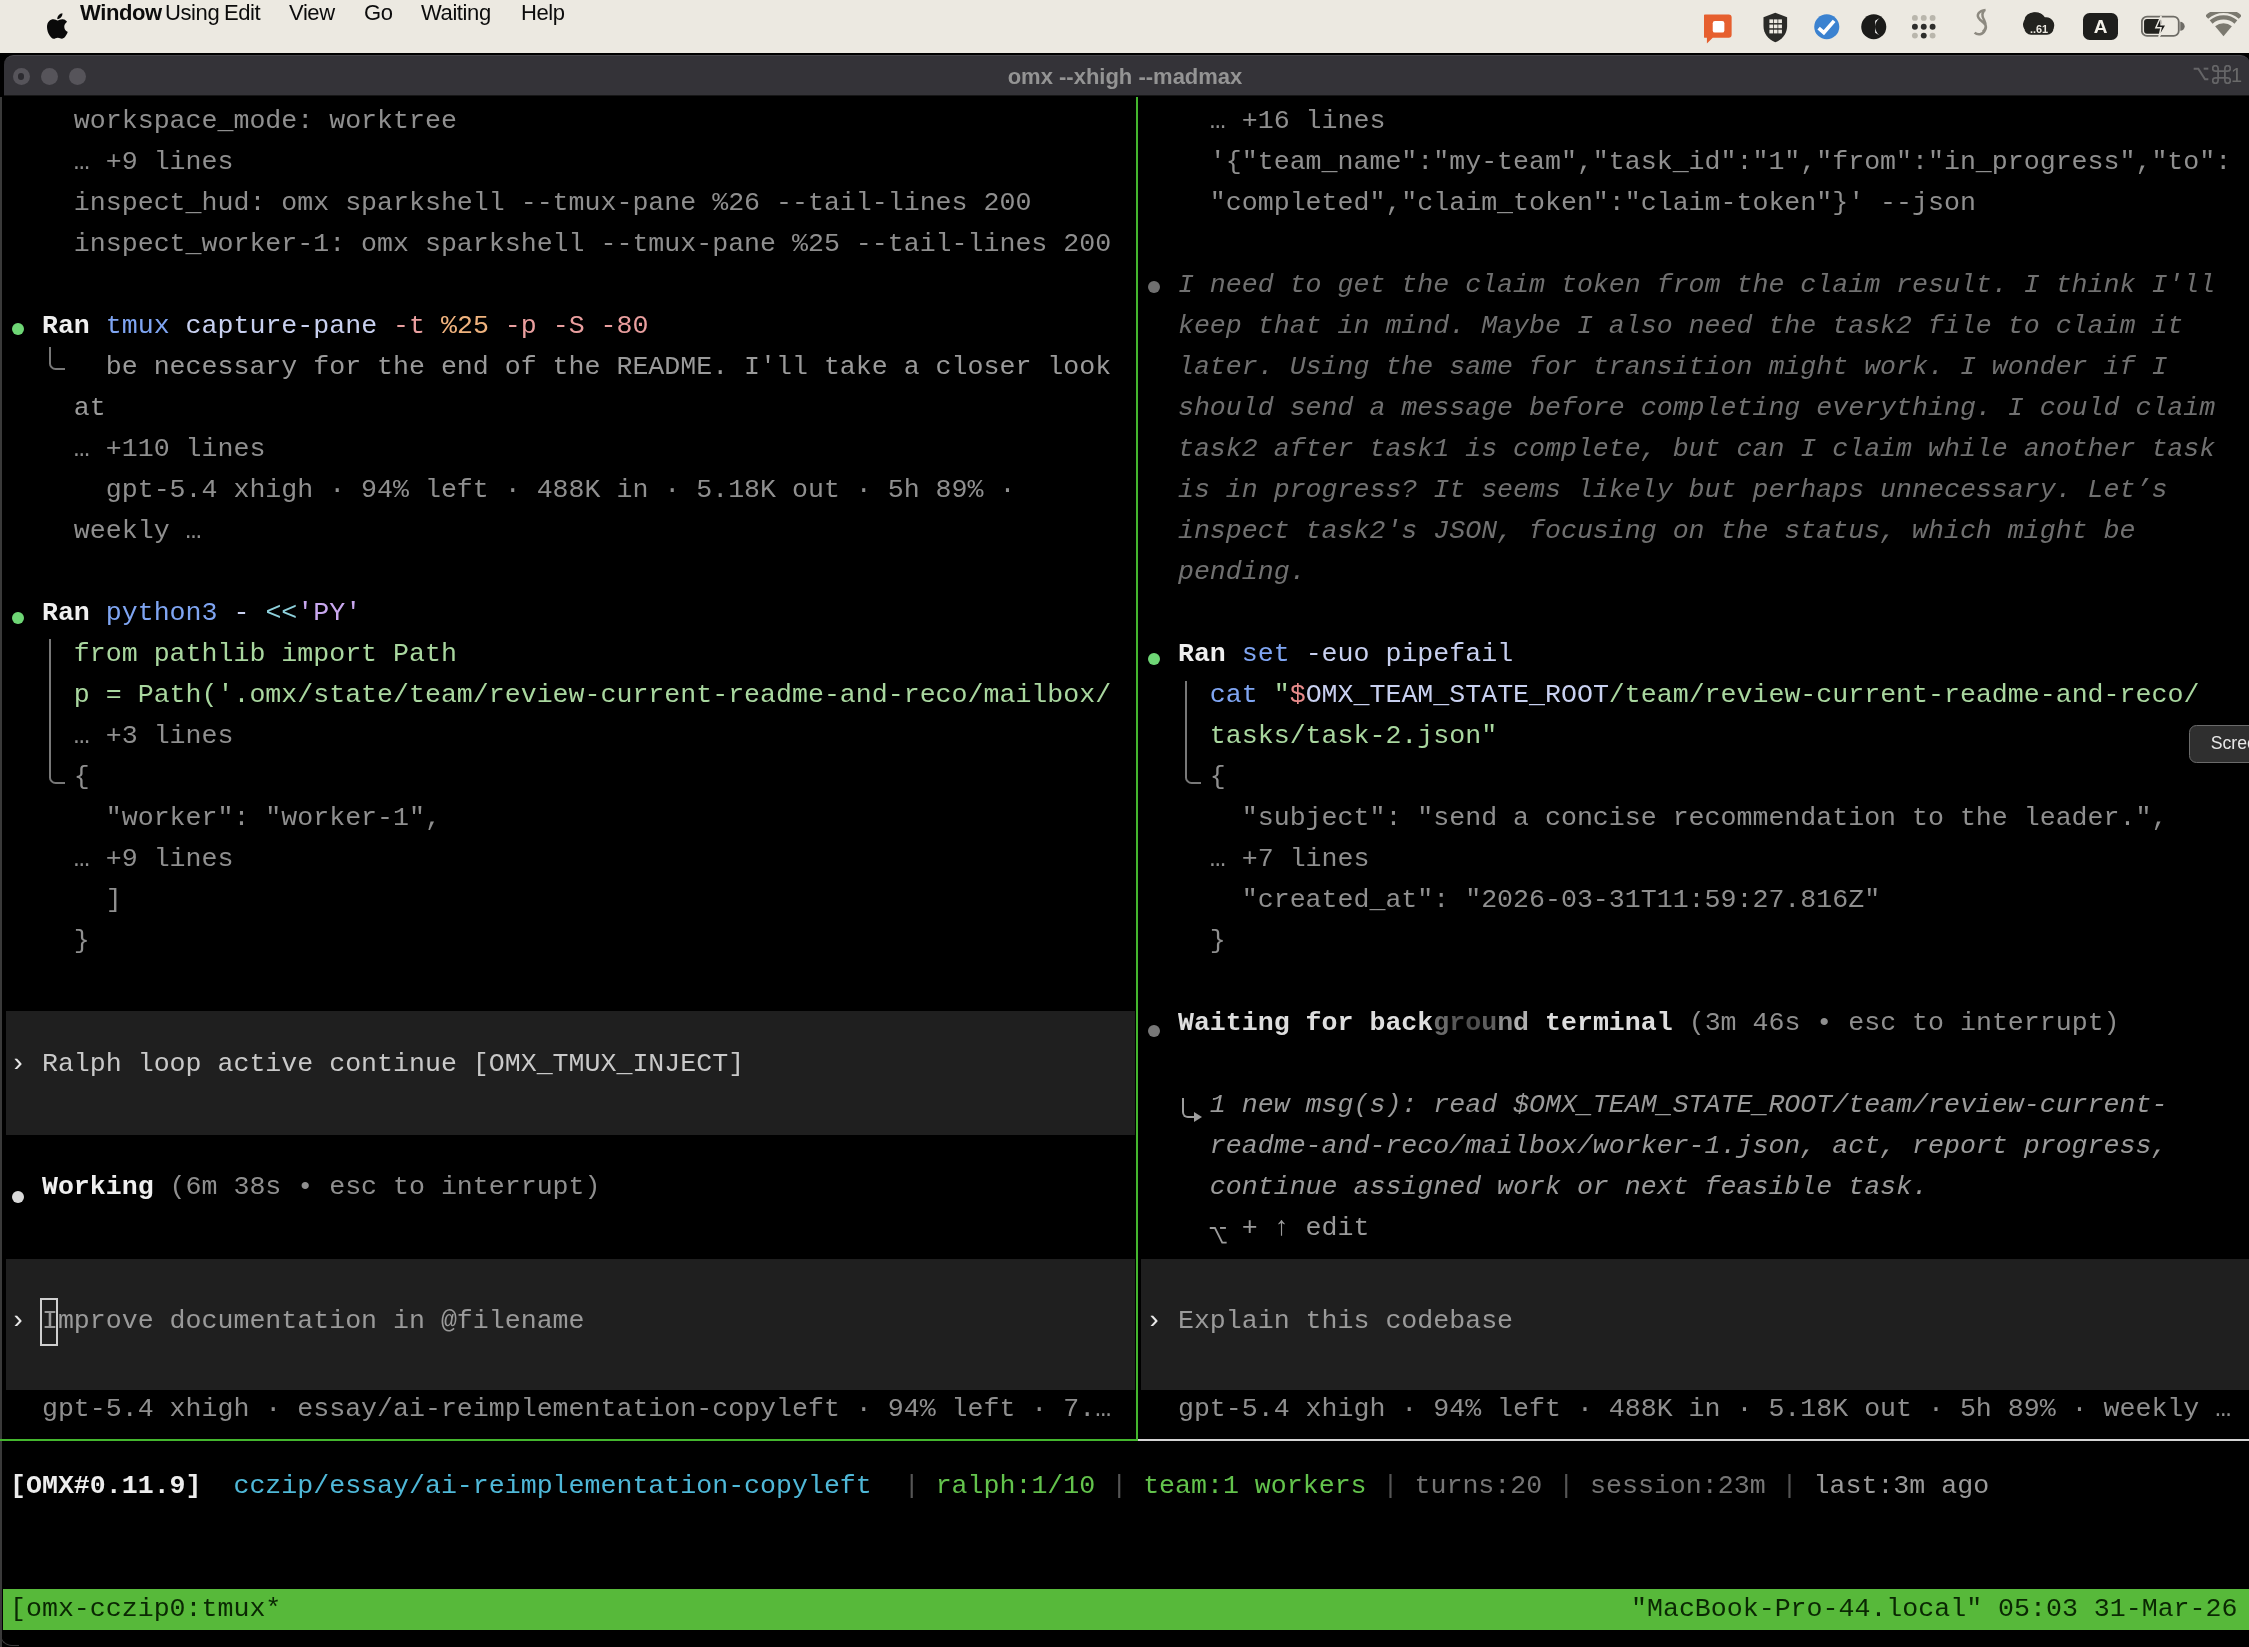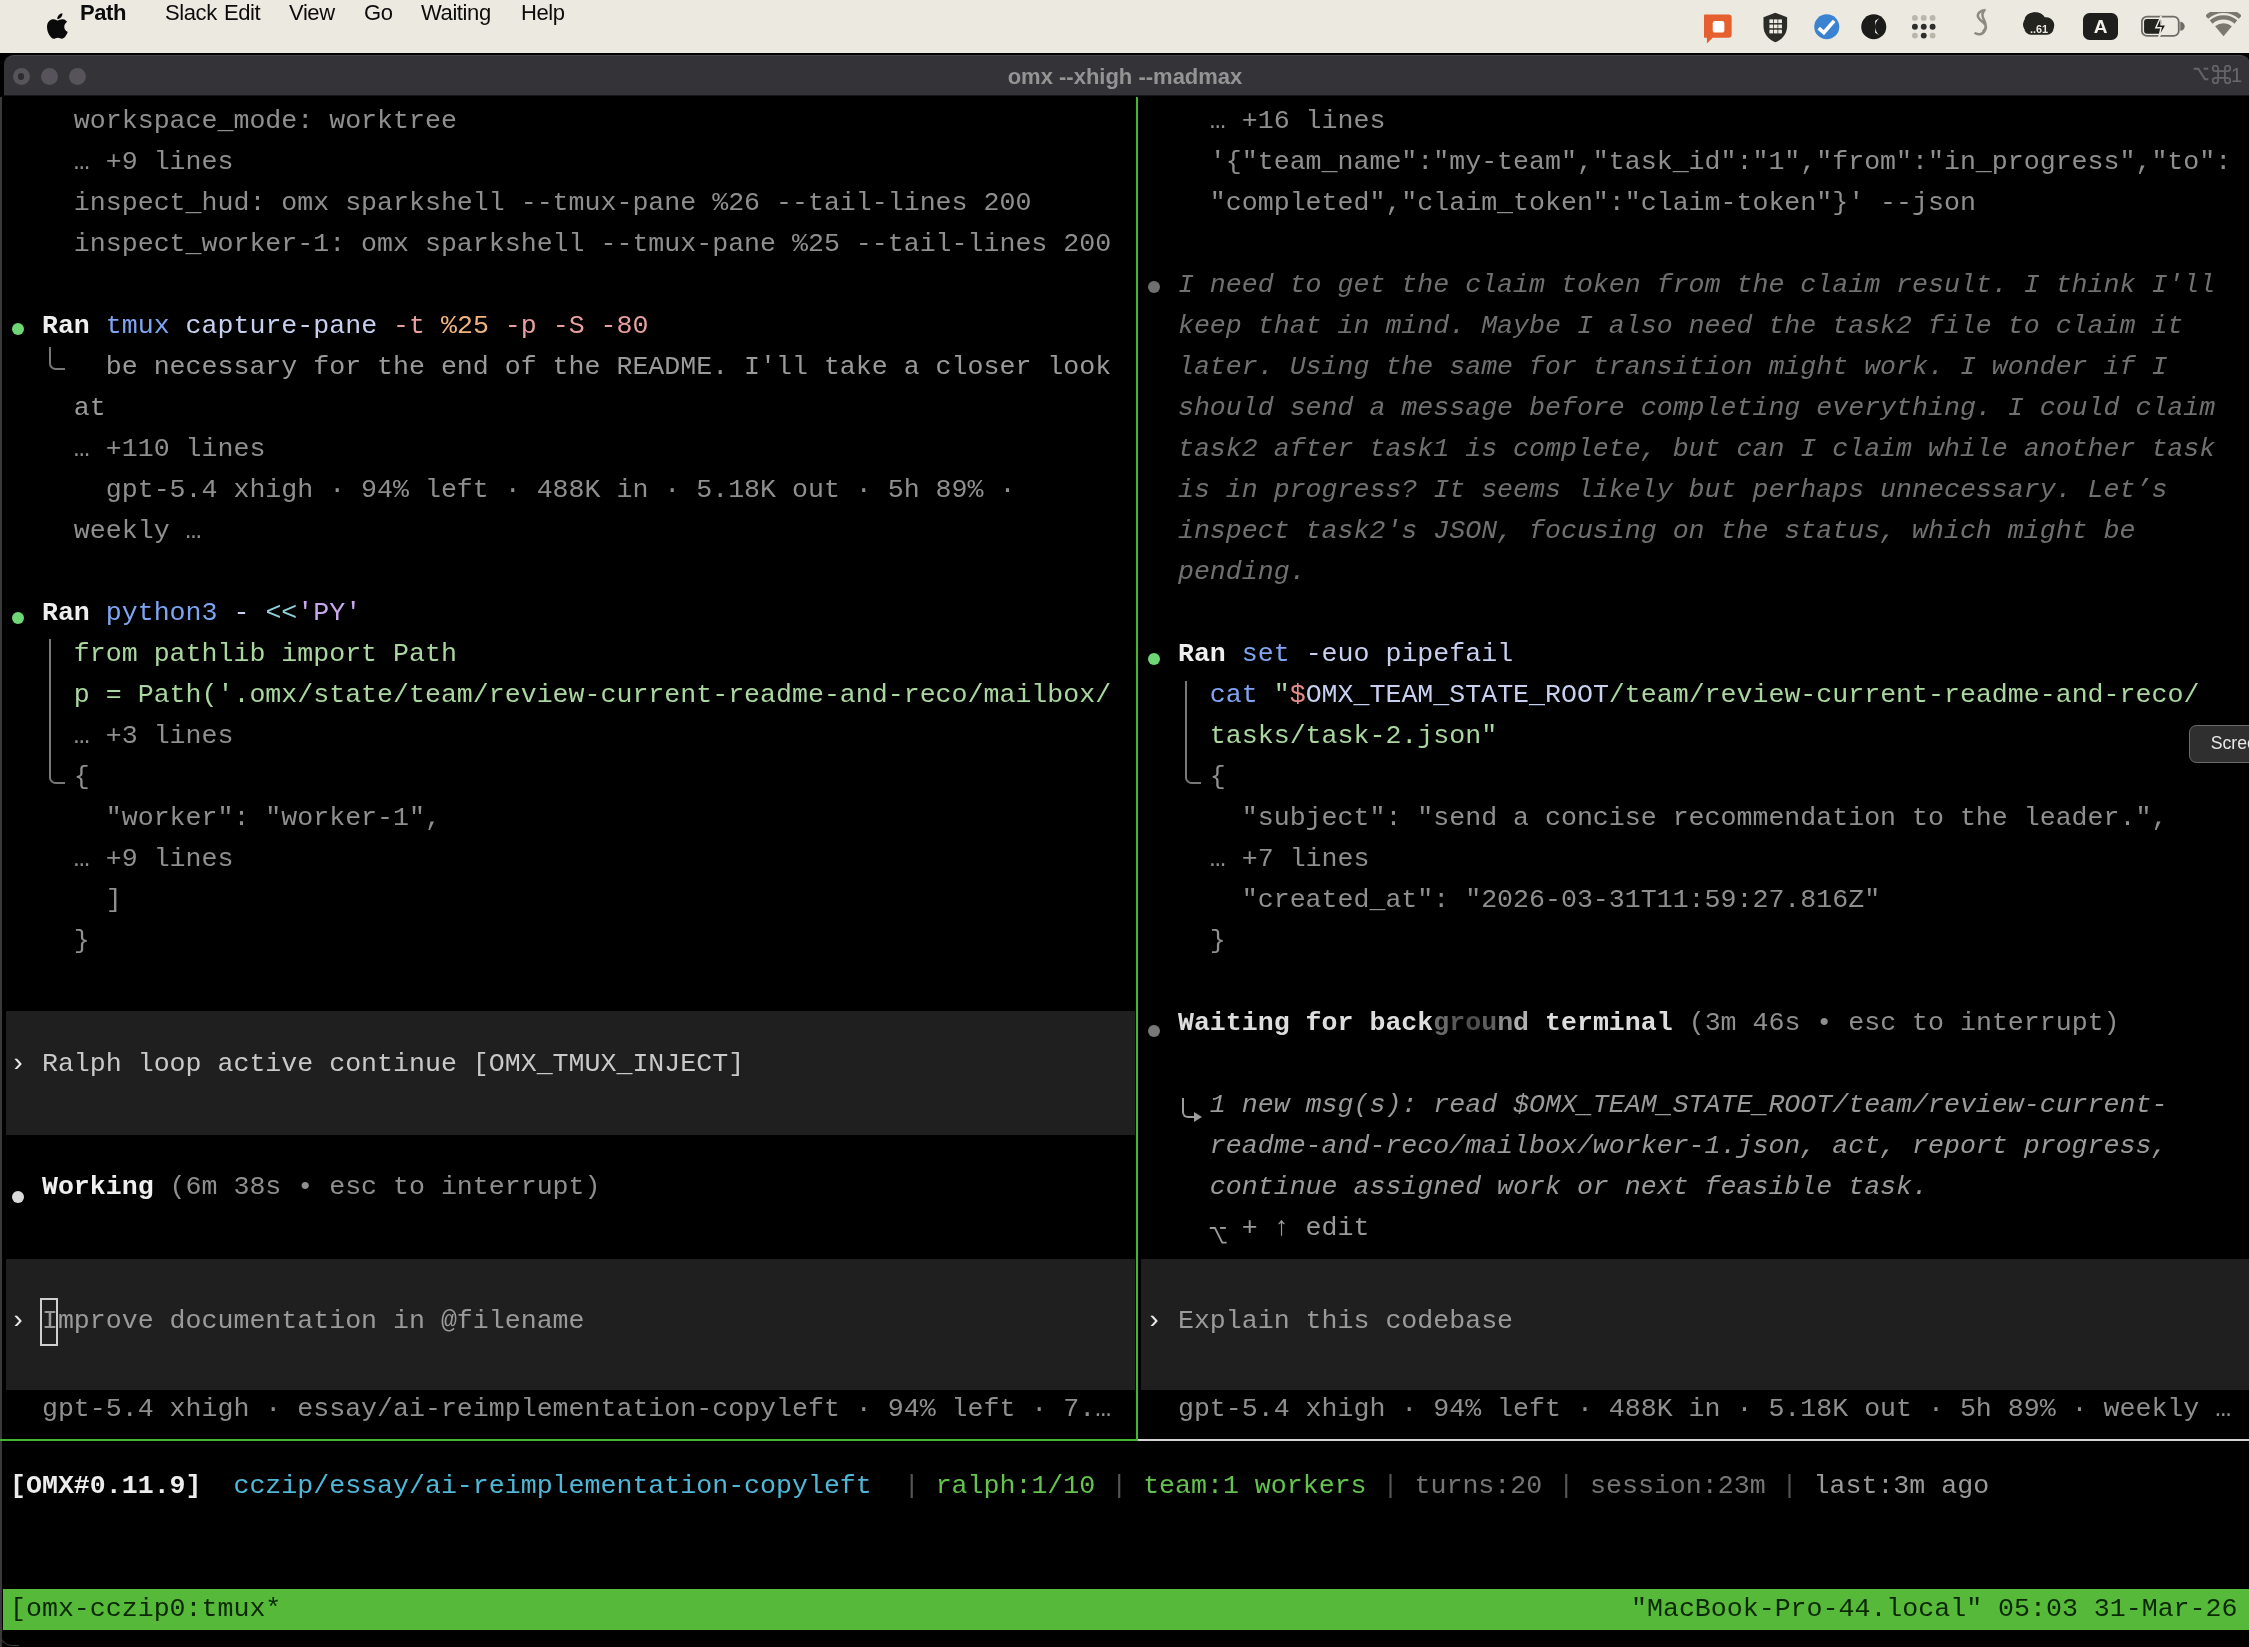--- a/index.html
+++ b/index.html
@@ -6,22 +6,22 @@
 .pane{position:absolute;font:26.6px/41px "Liberation Mono",monospace;white-space:pre;z-index:3;}
 .abs{position:absolute;}
 .mono{font:26.6px/41px "Liberation Mono",monospace;white-space:pre;z-index:3;}
 .box{position:absolute;background:#1f1f1f;z-index:1;}
 .conn{position:absolute;border-left:2.2px solid #787878;border-bottom:2.2px solid #787878;border-bottom-left-radius:6.6px;z-index:2;}
 </style></head><body>
 <div class="abs" style="left:0;top:0;width:2250px;height:53px;background:#ece9e1;z-index:5;"></div>
 <svg class="abs" style="left:47px;top:12.5px;z-index:6;" width="20.7" height="26" viewBox="0 0 814 1000">
     <path fill="#0a0a0a" d="M788.1 340.9c-5.8 4.5-108.2 62.2-108.2 190.5 0 148.4 130.3 200.9 134.2 202.2-.6 3.2-20.7 71.9-68.7 141.9-42.8 61.6-87.5 123.1-155.5 123.1s-85.5-39.5-164-39.5c-76.5 0-103.7 40.8-165.9 40.8s-105.6-57-155.5-127C46.7 790.7 0 661 0 537.8 0 340.3 128.4 235.5 254.8 235.5c67.1 0 123.1 44.1 165.2 44.1 40.1 0 102.4-46.7 178.9-46.7 29 0 133.2 2.6 189.2 107.9zM554.1 159.4c31.1-36.9 53.1-88.1 53.1-139.3 0-7.1-.6-14.3-1.9-20.1-50.6 1.9-110.8 33.7-147.1 75.8-28.5 32.4-55.1 83.6-55.1 135.5 0 7.8 1.3 15.6 1.9 18.1 3.2.6 8.4 1.3 13.6 1.3 45.4 0 102.5-30.4 135.5-71.3z"></path>
   </svg>
-<div class="abs" style="left:80px;top:0;height:53px;line-height:53px;font:700 22px 'Liberation Sans',sans-serif;color:#0c0c0c;letter-spacing:-0.4px;z-index:6;">Path</div>
-<div class="abs" style="left:165px;top:0;height:53px;line-height:53px;font:400 22px 'Liberation Sans',sans-serif;color:#0c0c0c;letter-spacing:-0.4px;z-index:6;">Slack</div>
+<div class="abs" style="left:80px;top:0;height:53px;line-height:53px;font:700 22px 'Liberation Sans',sans-serif;color:#0c0c0c;letter-spacing:-0.4px;z-index:6;">Window</div>
+<div class="abs" style="left:165px;top:0;height:53px;line-height:53px;font:400 22px 'Liberation Sans',sans-serif;color:#0c0c0c;letter-spacing:-0.4px;z-index:6;">Using</div>
 <div class="abs" style="left:224px;top:0;height:53px;line-height:53px;font:400 22px 'Liberation Sans',sans-serif;color:#0c0c0c;letter-spacing:-0.4px;z-index:6;">Edit</div>
 <div class="abs" style="left:289px;top:0;height:71px;line-height:53px;font:400 22px 'Liberation Sans',sans-serif;color:#0c0c0c;letter-spacing:-0.4px;z-index:6;">View</div>
 <div class="abs" style="left:364px;top:0;height:53px;line-height:53px;font:400 22px 'Liberation Sans',sans-serif;color:#0c0c0c;letter-spacing:-0.4px;z-index:6;">Go</div>
 <div class="abs" style="left:421px;top:0;height:53px;line-height:53px;font:400 22px 'Liberation Sans',sans-serif;color:#0c0c0c;letter-spacing:-0.4px;z-index:6;">Waiting</div>
 <div class="abs" style="left:521px;top:0;height:53px;line-height:53px;font:400 22px 'Liberation Sans',sans-serif;color:#0c0c0c;letter-spacing:-0.4px;z-index:6;">Help</div>
 <svg class="abs" style="left:1704px;top:10.3px;z-index:6;" width="32" height="35" viewBox="0 0 44 48">
     <path fill="#e65f2e" d="M2 6 h32 a4 4 0 0 1 4 4 v24 a4 4 0 0 1-4 4 h-22 l-8 8 v-8 h-2 a4 4 0 0 1-4-4 v-24 a4 4 0 0 1 4-4 z"></path>
     <rect x="12" y="15" width="16" height="16" rx="3" fill="#fff"></rect>
   </svg>
 <svg class="abs" style="left:1762px;top:11.8px;z-index:6;" width="26.6" height="31" viewBox="0 0 36 42">

